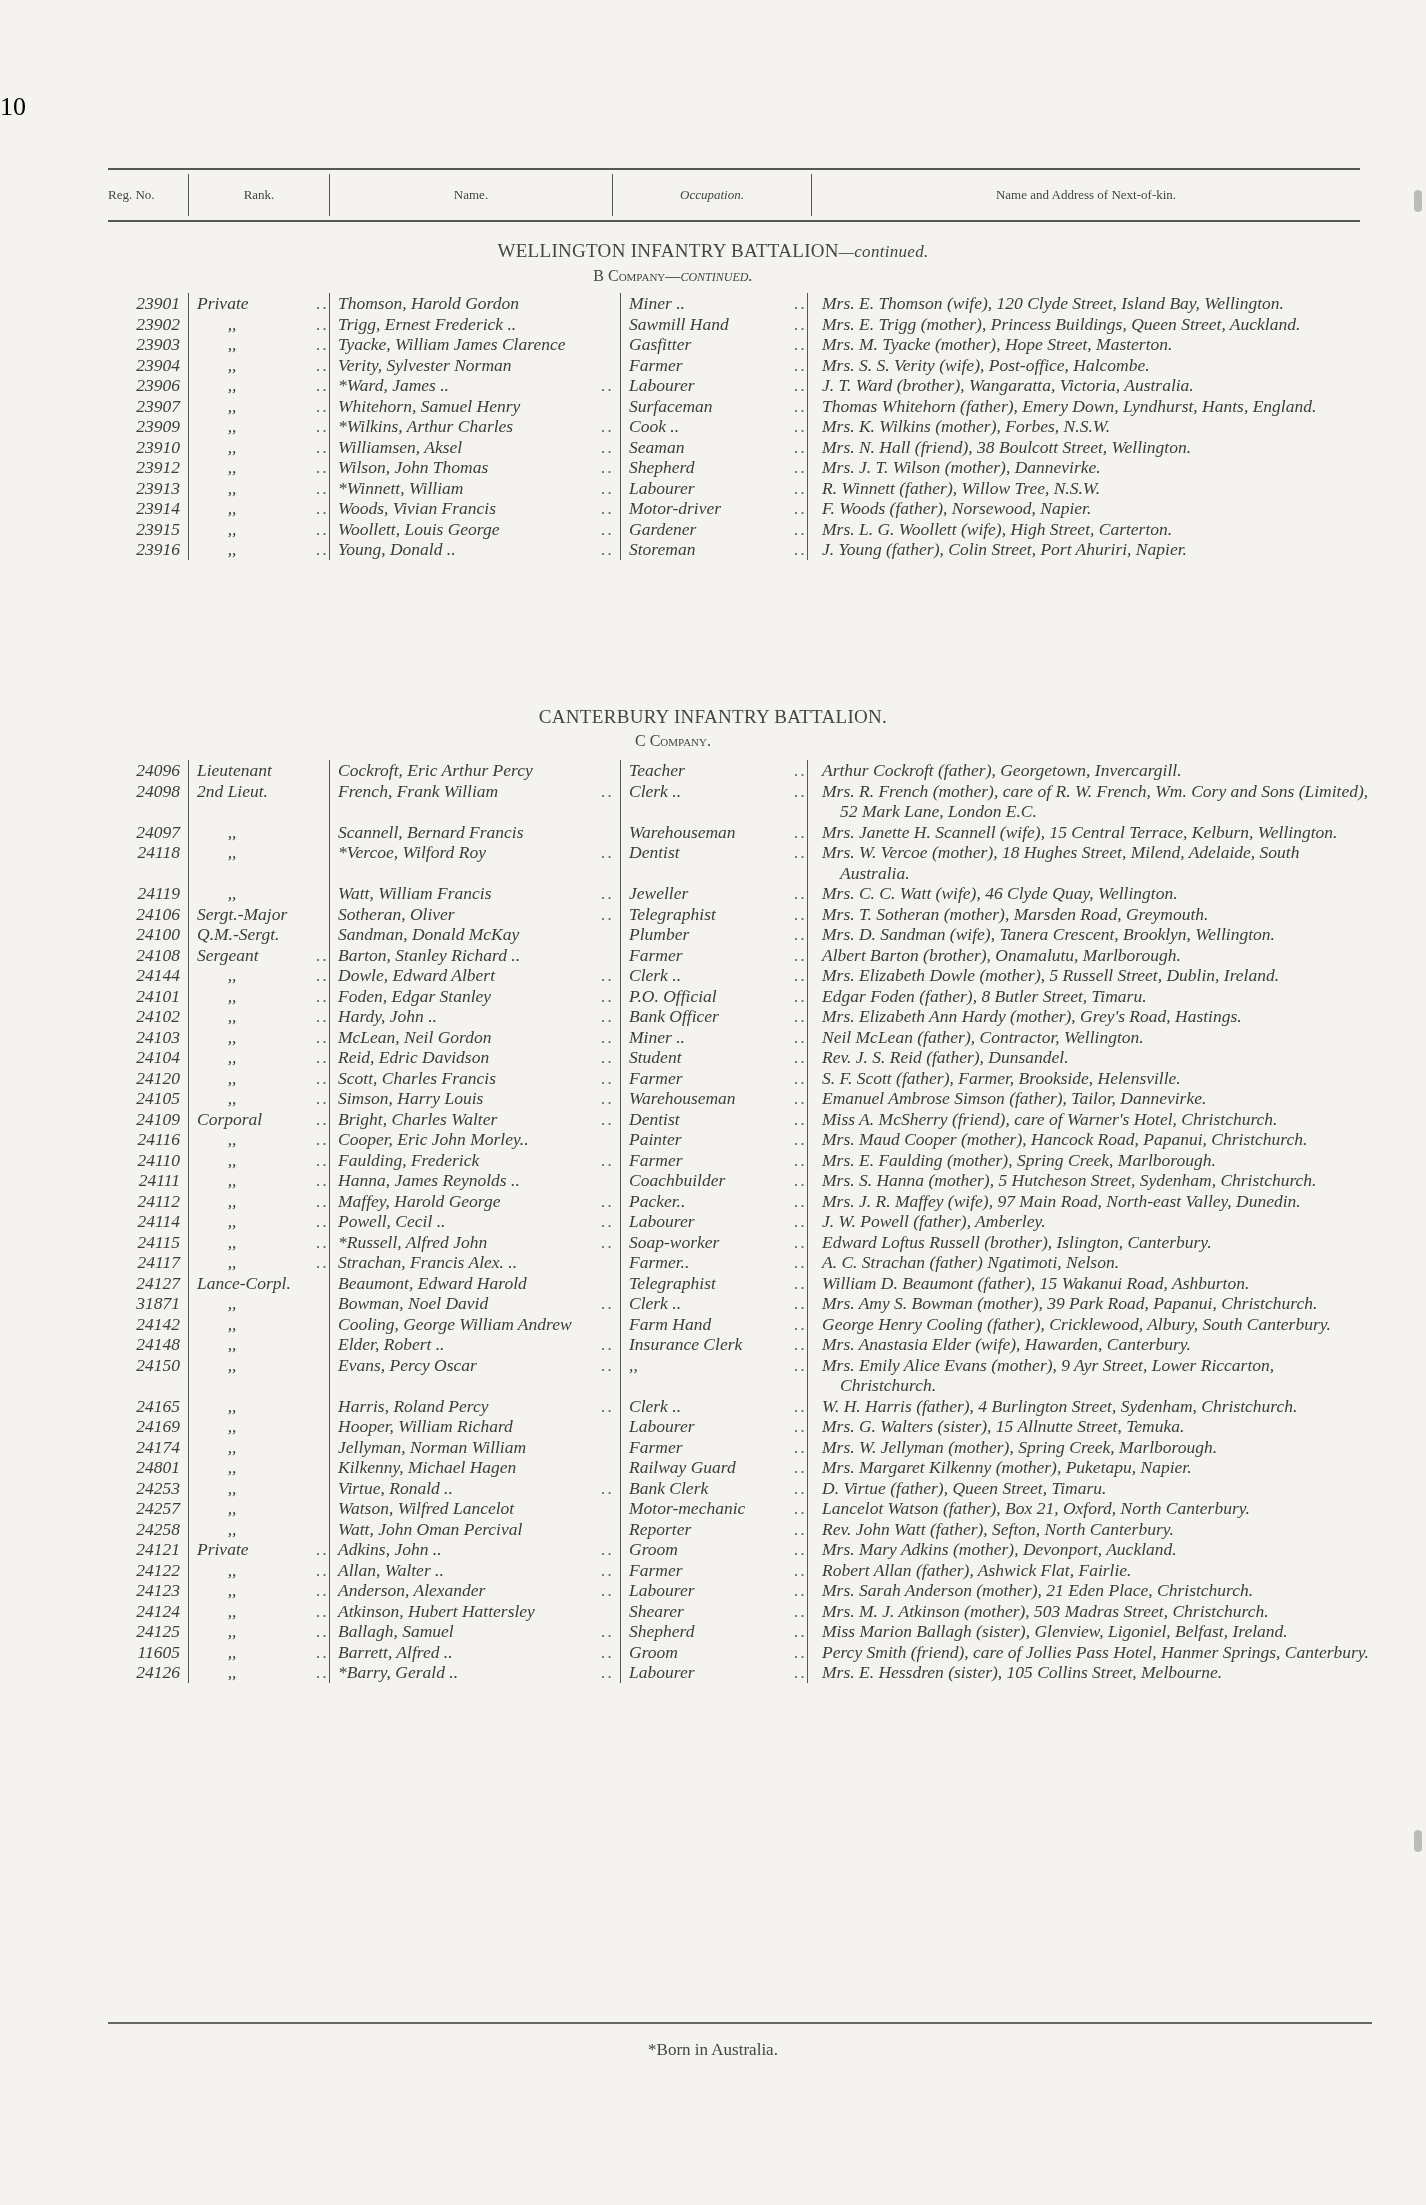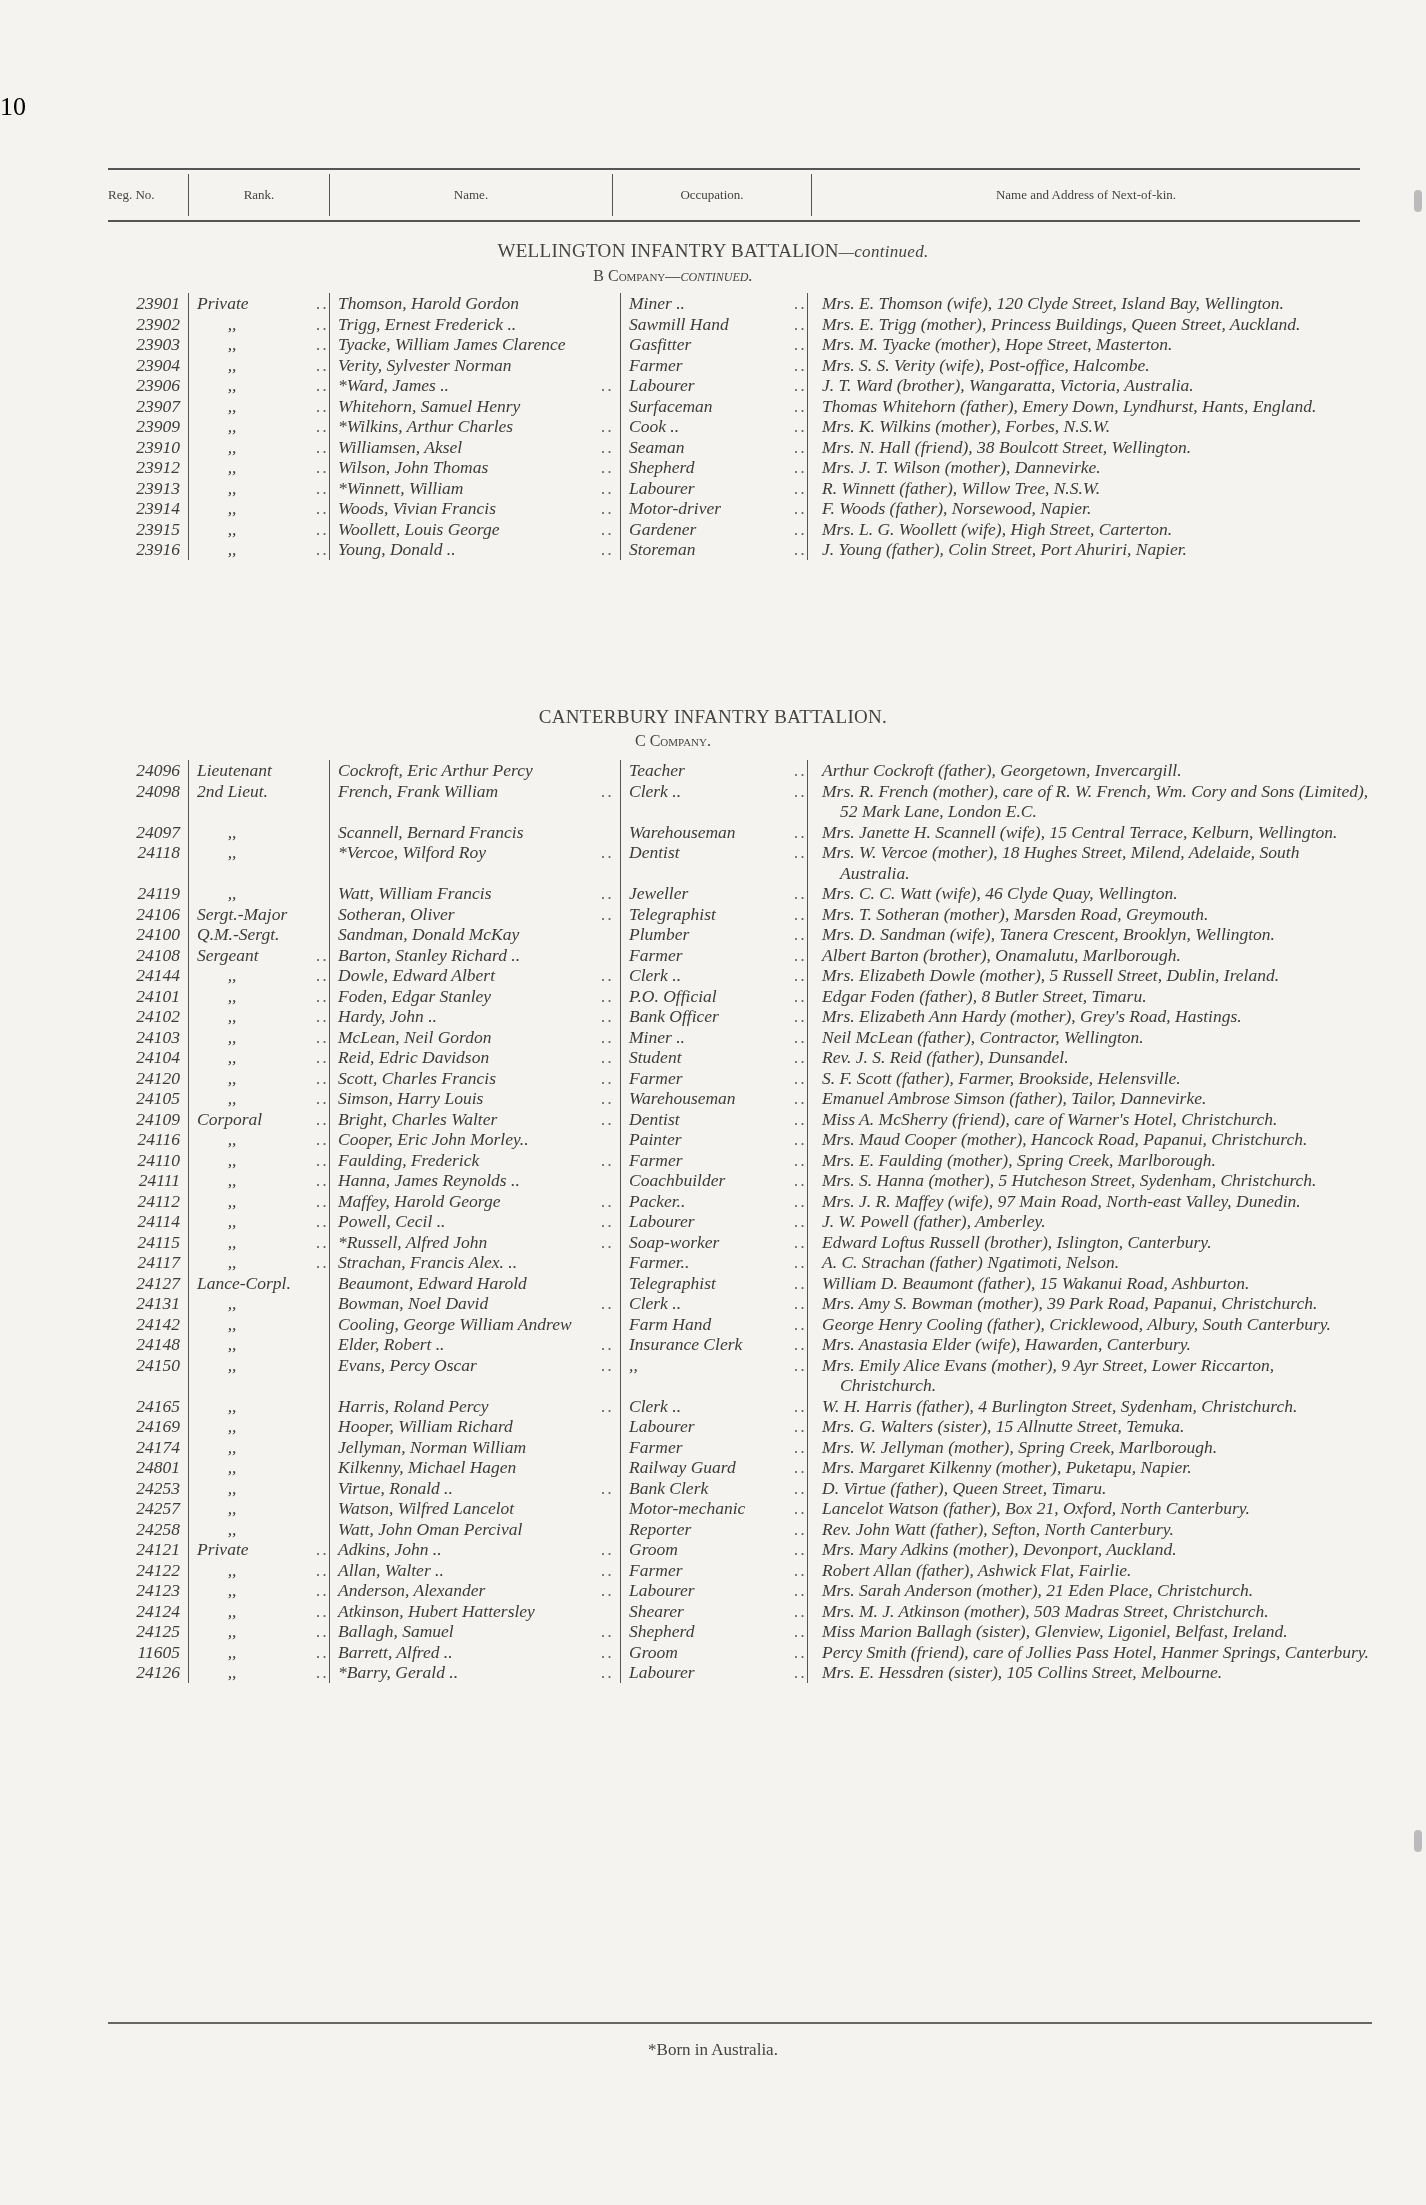--- a/index.html
+++ b/index.html
@@ -39,21 +39,21 @@
 </style>
 </head>
 <body>
 
 <div class="page-number">10</div>
 
 <div class="header">
   <div class="hc" style="width:80px;justify-content:flex-start;">Reg. No.</div>
   <div class="hc" style="width:140px;text-align:center;">Rank.</div>
   <div class="hc" style="width:282px;">Name.</div>
-  <div class="hc" style="width:198px;">Occupation.</div>
+  <div class="hc" style="width:198px;font-style:italic;">Occupation.</div>
   <div class="hc" style="flex:1;">Name and Address of Next-of-kin.</div>
 </div>
 
 <div class="section-title" style="top:240px;text-align:center;">
   <span>WELLINGTON INFANTRY BATTALION</span><i>—continued.</i>
 </div>
 <div class="company" style="top:266px;">
   <span>B Company</span><i>—continued.</i>
 </div>
 
@@ -928,21 +928,21 @@
           <div class="occ-wrap">
             <span>Telegraphist</span>
             <span class="dots">..</span>
           </div>
         </td>
         <td class="kin">
           <span class="kin-text">William D. Beaumont (father), 15 Wakanui Road, Ashburton.</span>
         </td>
       </tr>
       <tr>
-        <td class="reg">24131</td>
+        <td class="reg">31871</td>
         <td class="rank">
           <div class="rank-wrap">
             <span class="ditto">,,</span>
           </div>
         </td>
         <td class="name">
           <div class="name-wrap">
             <span class="name-text">Bowman, Noel David</span>
             <span class="dots">..</span>
           </div>

